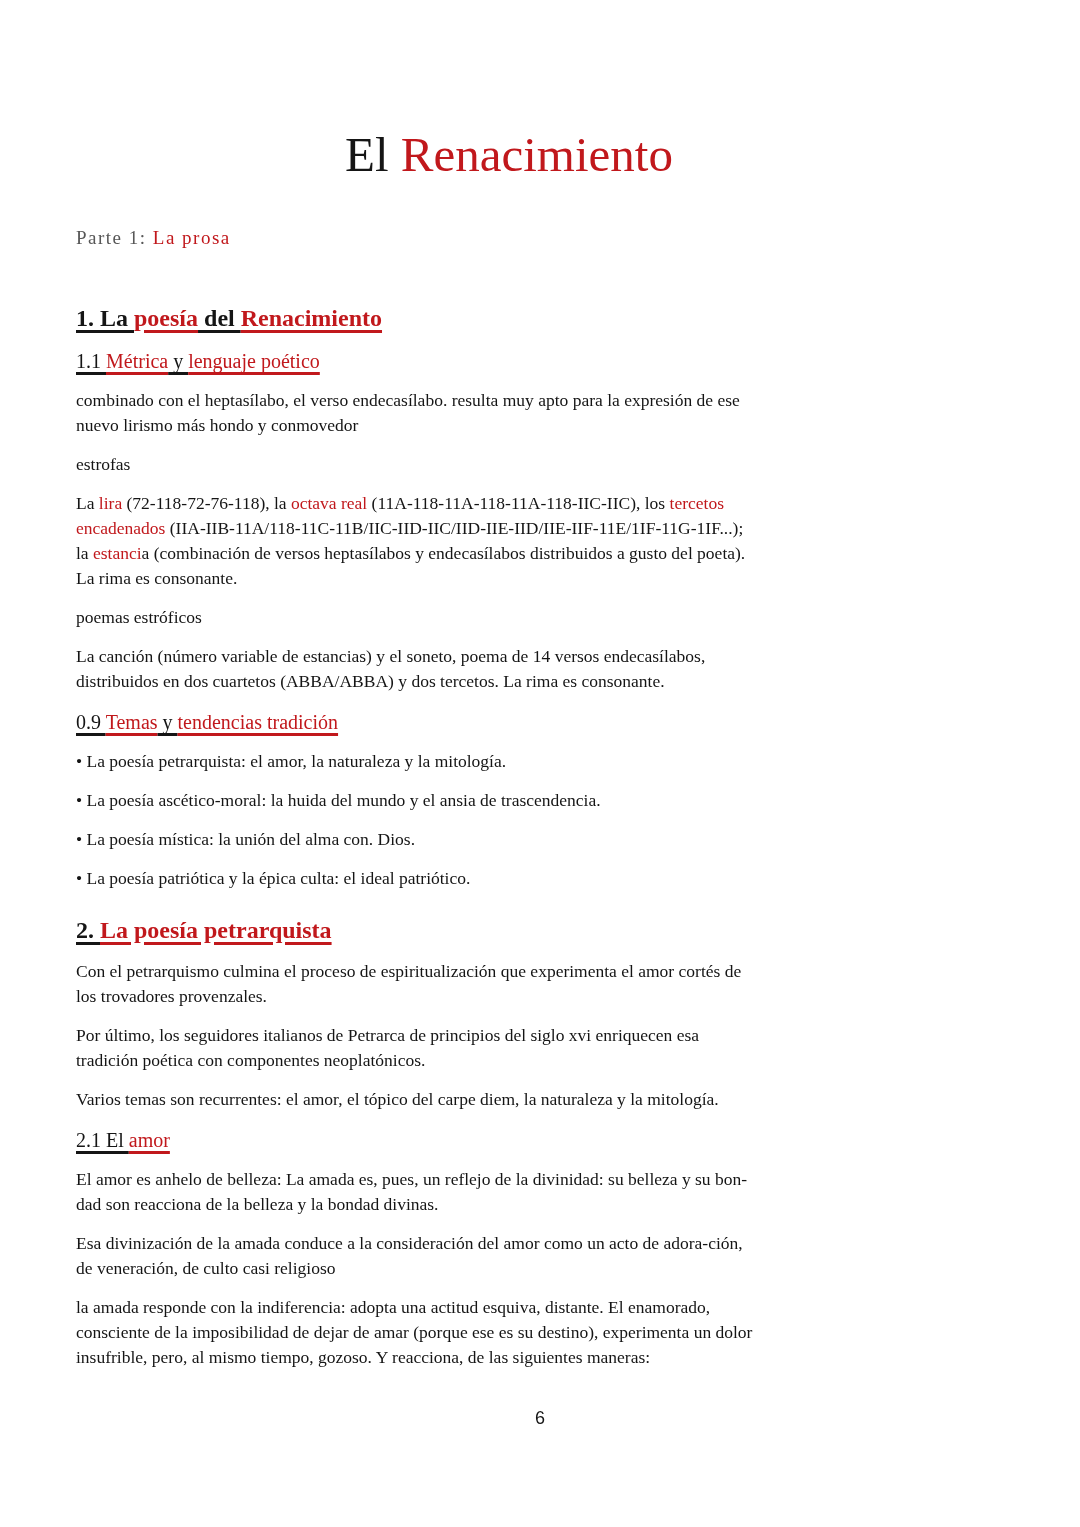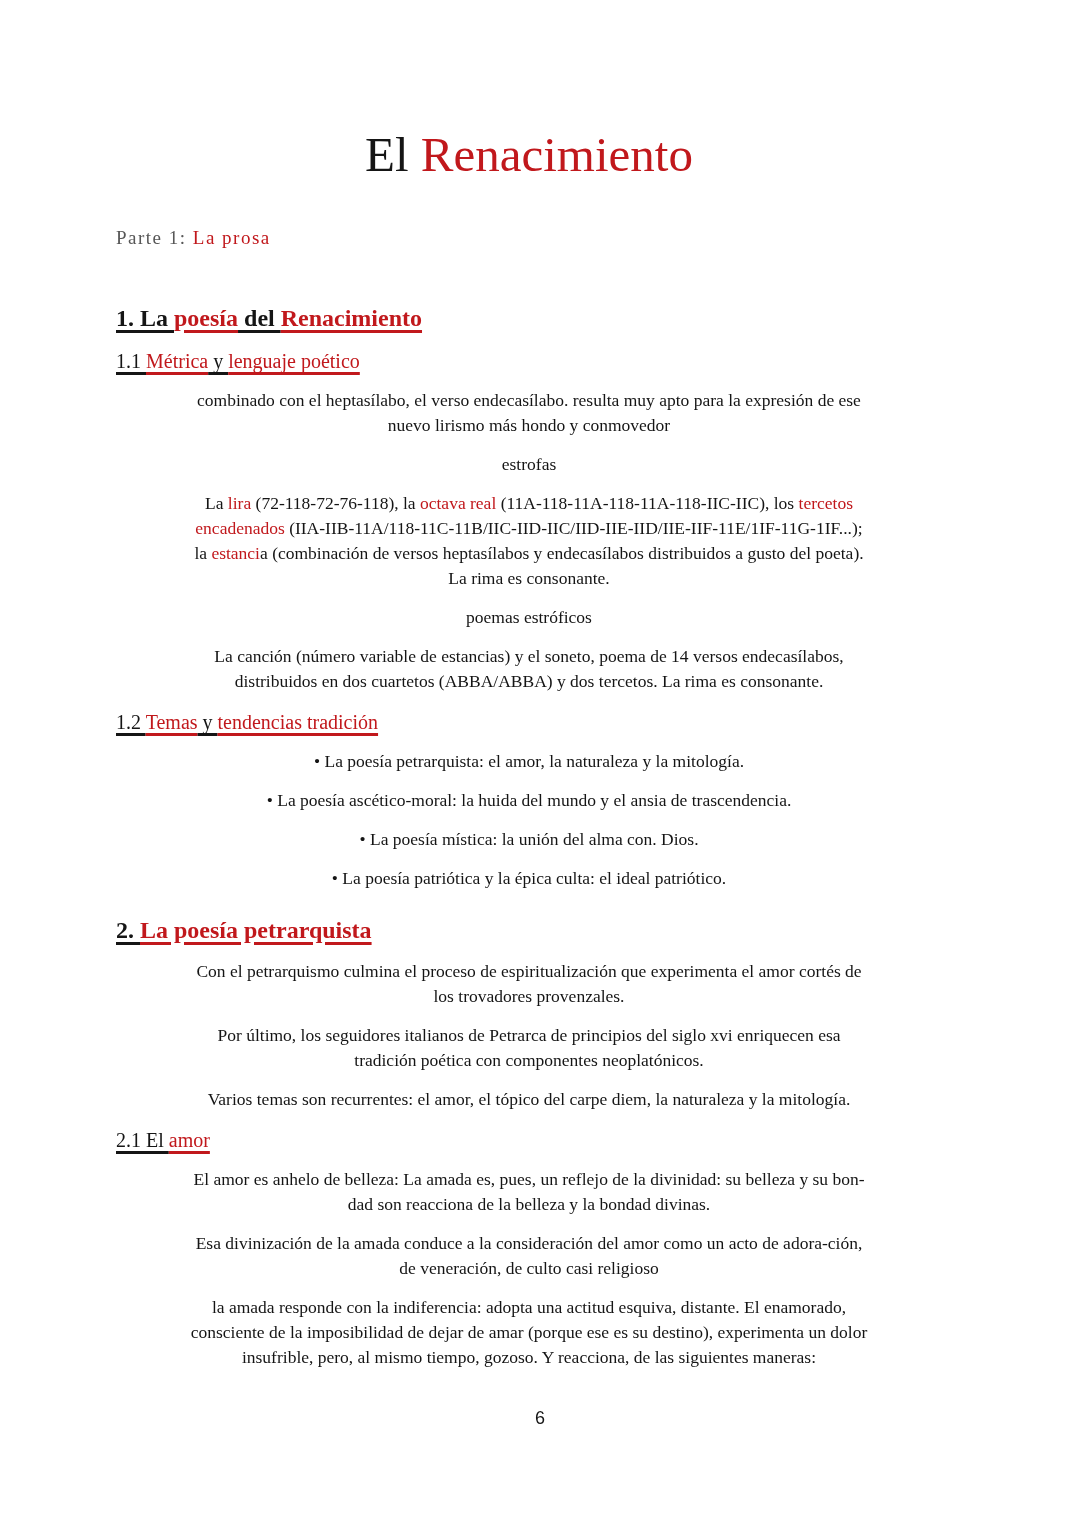--- a/index.html
+++ b/index.html
@@ -8,21 +8,21 @@
     --muted-gray:#575757;
     --page-bg:#ffffff;
   }
   *{margin:0;padding:0;box-sizing:border-box;}
   html,body{background:var(--page-bg);}
   body{font-family:"Liberation Serif","DejaVu Serif",serif;color:var(--text-black);}
   .page{
     position:relative;
     width:1080px;height:1527px;
     background:var(--page-bg);
-    padding:128px 138px 0 116px;
+    padding:128px 138px 0 76px;
     overflow:hidden;
   }
   .doc-title{
     font-size:49px;line-height:54px;font-weight:400;
     text-align:center;white-space:nowrap;
   }
   .subtitle{
     margin-top:43px;
     font-size:19px;line-height:26px;
     letter-spacing:1.5px;
@@ -36,21 +36,21 @@
   }
   h2.sec.mid{margin-top:24px;}
   h3.sub{
     margin-top:15px;
     font-size:20px;line-height:26px;font-weight:400;
     white-space:nowrap;
   }
   .u{text-decoration:underline;text-decoration-thickness:2.5px;text-underline-offset:4px;}
   .red{color:var(--accent-red);}
   p.body{margin-top:14px;font-size:17.5px;line-height:25px;}
-  .ln{white-space:nowrap;text-align:center;}
+  .ln{white-space:nowrap;}
   .bullet{margin-top:15px;}
   .page-number{
     position:absolute;left:0;top:1406px;width:100%;
     text-align:center;
     font-family:"Liberation Sans","DejaVu Sans",sans-serif;
     font-size:18px;line-height:24px;
   }
 </style>
 </head>
 <body>
@@ -83,21 +83,21 @@
 
   <p class="body">
       <span class="ln" style="display:block">poemas estróficos</span>
     </p>
 
   <p class="body">
     <span class="ln" style="display:block">La canción (número variable de estancias) y el soneto, poema de 14 versos endecasílabos,</span>
     <span class="ln" style="display:block">distribuidos en dos cuartetos (ABBA/ABBA) y dos tercetos. La rima es consonante.</span>
   </p>
 
-  <h3 class="sub"><span class="u">1.2 </span><span class="u red">Temas</span><span class="u"> y </span><span class="u red">tendencias tradición</span></h3>
+  <h3 class="sub"><span class="u">0.9 </span><span class="u red">Temas</span><span class="u"> y </span><span class="u red">tendencias tradición</span></h3>
 
   <p class="body bullet ln">• La poesía petrarquista: el amor, la naturaleza y la mitología.</p>
   <p class="body bullet ln">• La poesía ascético-moral: la huida del mundo y el ansia de trascendencia.</p>
   <p class="body bullet ln">• La poesía mística: la unión del alma con. Dios.</p>
   <p class="body bullet ln">• La poesía patriótica y la épica culta: el ideal patriótico.</p>
 
   <h2 class="sec mid"><span class="u">2. </span><span class="u red">La poesía petrarquista</span></h2>
 
   <p class="body">
     <span class="ln" style="display:block">Con el petrarquismo culmina el proceso de espiritualización que experimenta el amor cortés de</span>

